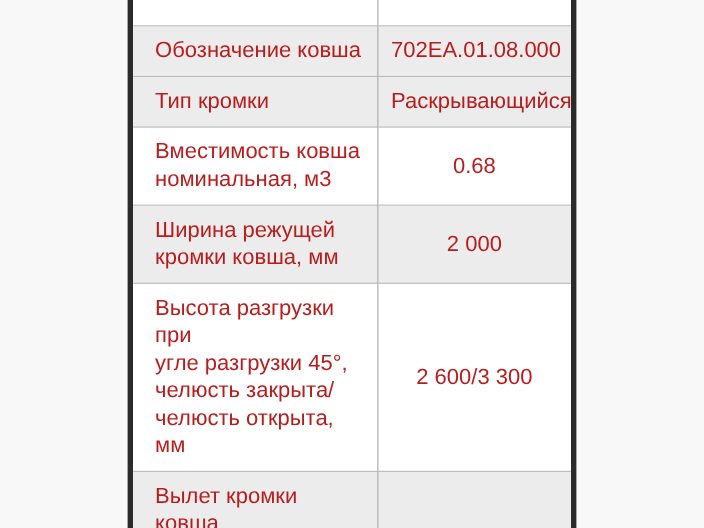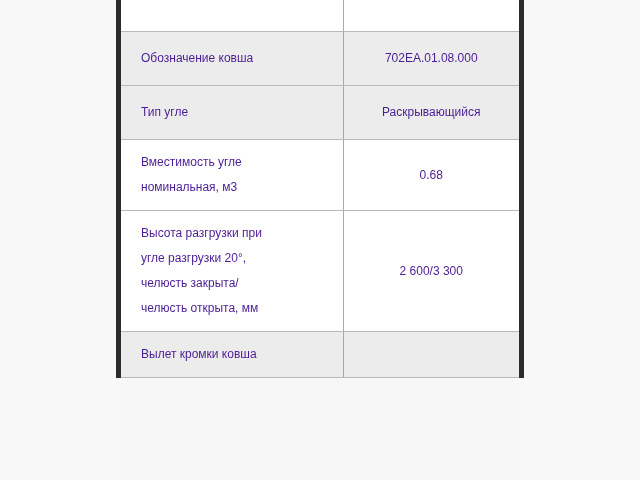--- a/index.html
+++ b/index.html
@@ -57,33 +57,33 @@
   table.spec-table col.c-value { width: 176px; }
 
   table.spec-table tr.row-shaded td { background: #ececec; }
   table.spec-table tr.row-plain  td { background: #ffffff; }
 
   table.spec-table td {
     border-top: 1px solid #b9b9b9;
     border-bottom: 1px solid #b9b9b9;
     padding: 0;
     vertical-align: middle;
-    color: #4c1d95;
-    font-size: 12px;
+    color: #b91c1c;
+    font-size: 20px;
     line-height: 25px;
   }
 
   table.spec-table td.label-cell {
     border-right: 1px solid #a8a8a8;
     padding: 10px 10px 10px 20px;
     text-align: left;
   }
 
   table.spec-table td.value-cell {
-    padding: 14px 12px;
+    padding: 2px 12px;
     text-align: center;
   }
 
   .cell-text {
     display: block;
     white-space: pre-line;
   }
 
   
   tr.row-clip-top td { height: 14px; }
@@ -118,42 +118,51 @@
             <span class="cell-text">Обозначение ковша</span>
           </td>
           <td class="value-cell">
             <span class="cell-text">702ЕА.01.08.000</span>
           </td>
         </tr>
 
 
         <tr class="row-shaded">
           <td class="label-cell">
-            <span class="cell-text">Тип угле</span>
+            <span class="cell-text">Тип кромки</span>
           </td>
           <td class="value-cell">
             <span class="cell-text">Раскрывающийся</span>
           </td>
         </tr>
 
         <tr class="row-plain">
           <td class="label-cell">
-            <span class="cell-text">Вместимость угле
+            <span class="cell-text">Вместимость ковша
 номинальная, м3</span>
           </td>
           <td class="value-cell">
             <span class="cell-text">0.68</span>
           </td>
         </tr>
 
+        <tr class="row-shaded">
+          <td class="label-cell">
+            <span class="cell-text">Ширина режущей
+кромки ковша, мм</span>
+          </td>
+          <td class="value-cell">
+            <span class="cell-text">2 000</span>
+          </td>
+        </tr>
 
         <tr class="row-plain">
           <td class="label-cell">
             <span class="cell-text">Высота разгрузки при
-угле разгрузки 20°,
+угле разгрузки 45°,
 челюсть закрыта/
 челюсть открыта, мм</span>
           </td>
           <td class="value-cell">
             <span class="cell-text">2 600/3 300</span>
           </td>
         </tr>
 
         <tr class="row-shaded">
           <td class="label-cell">

